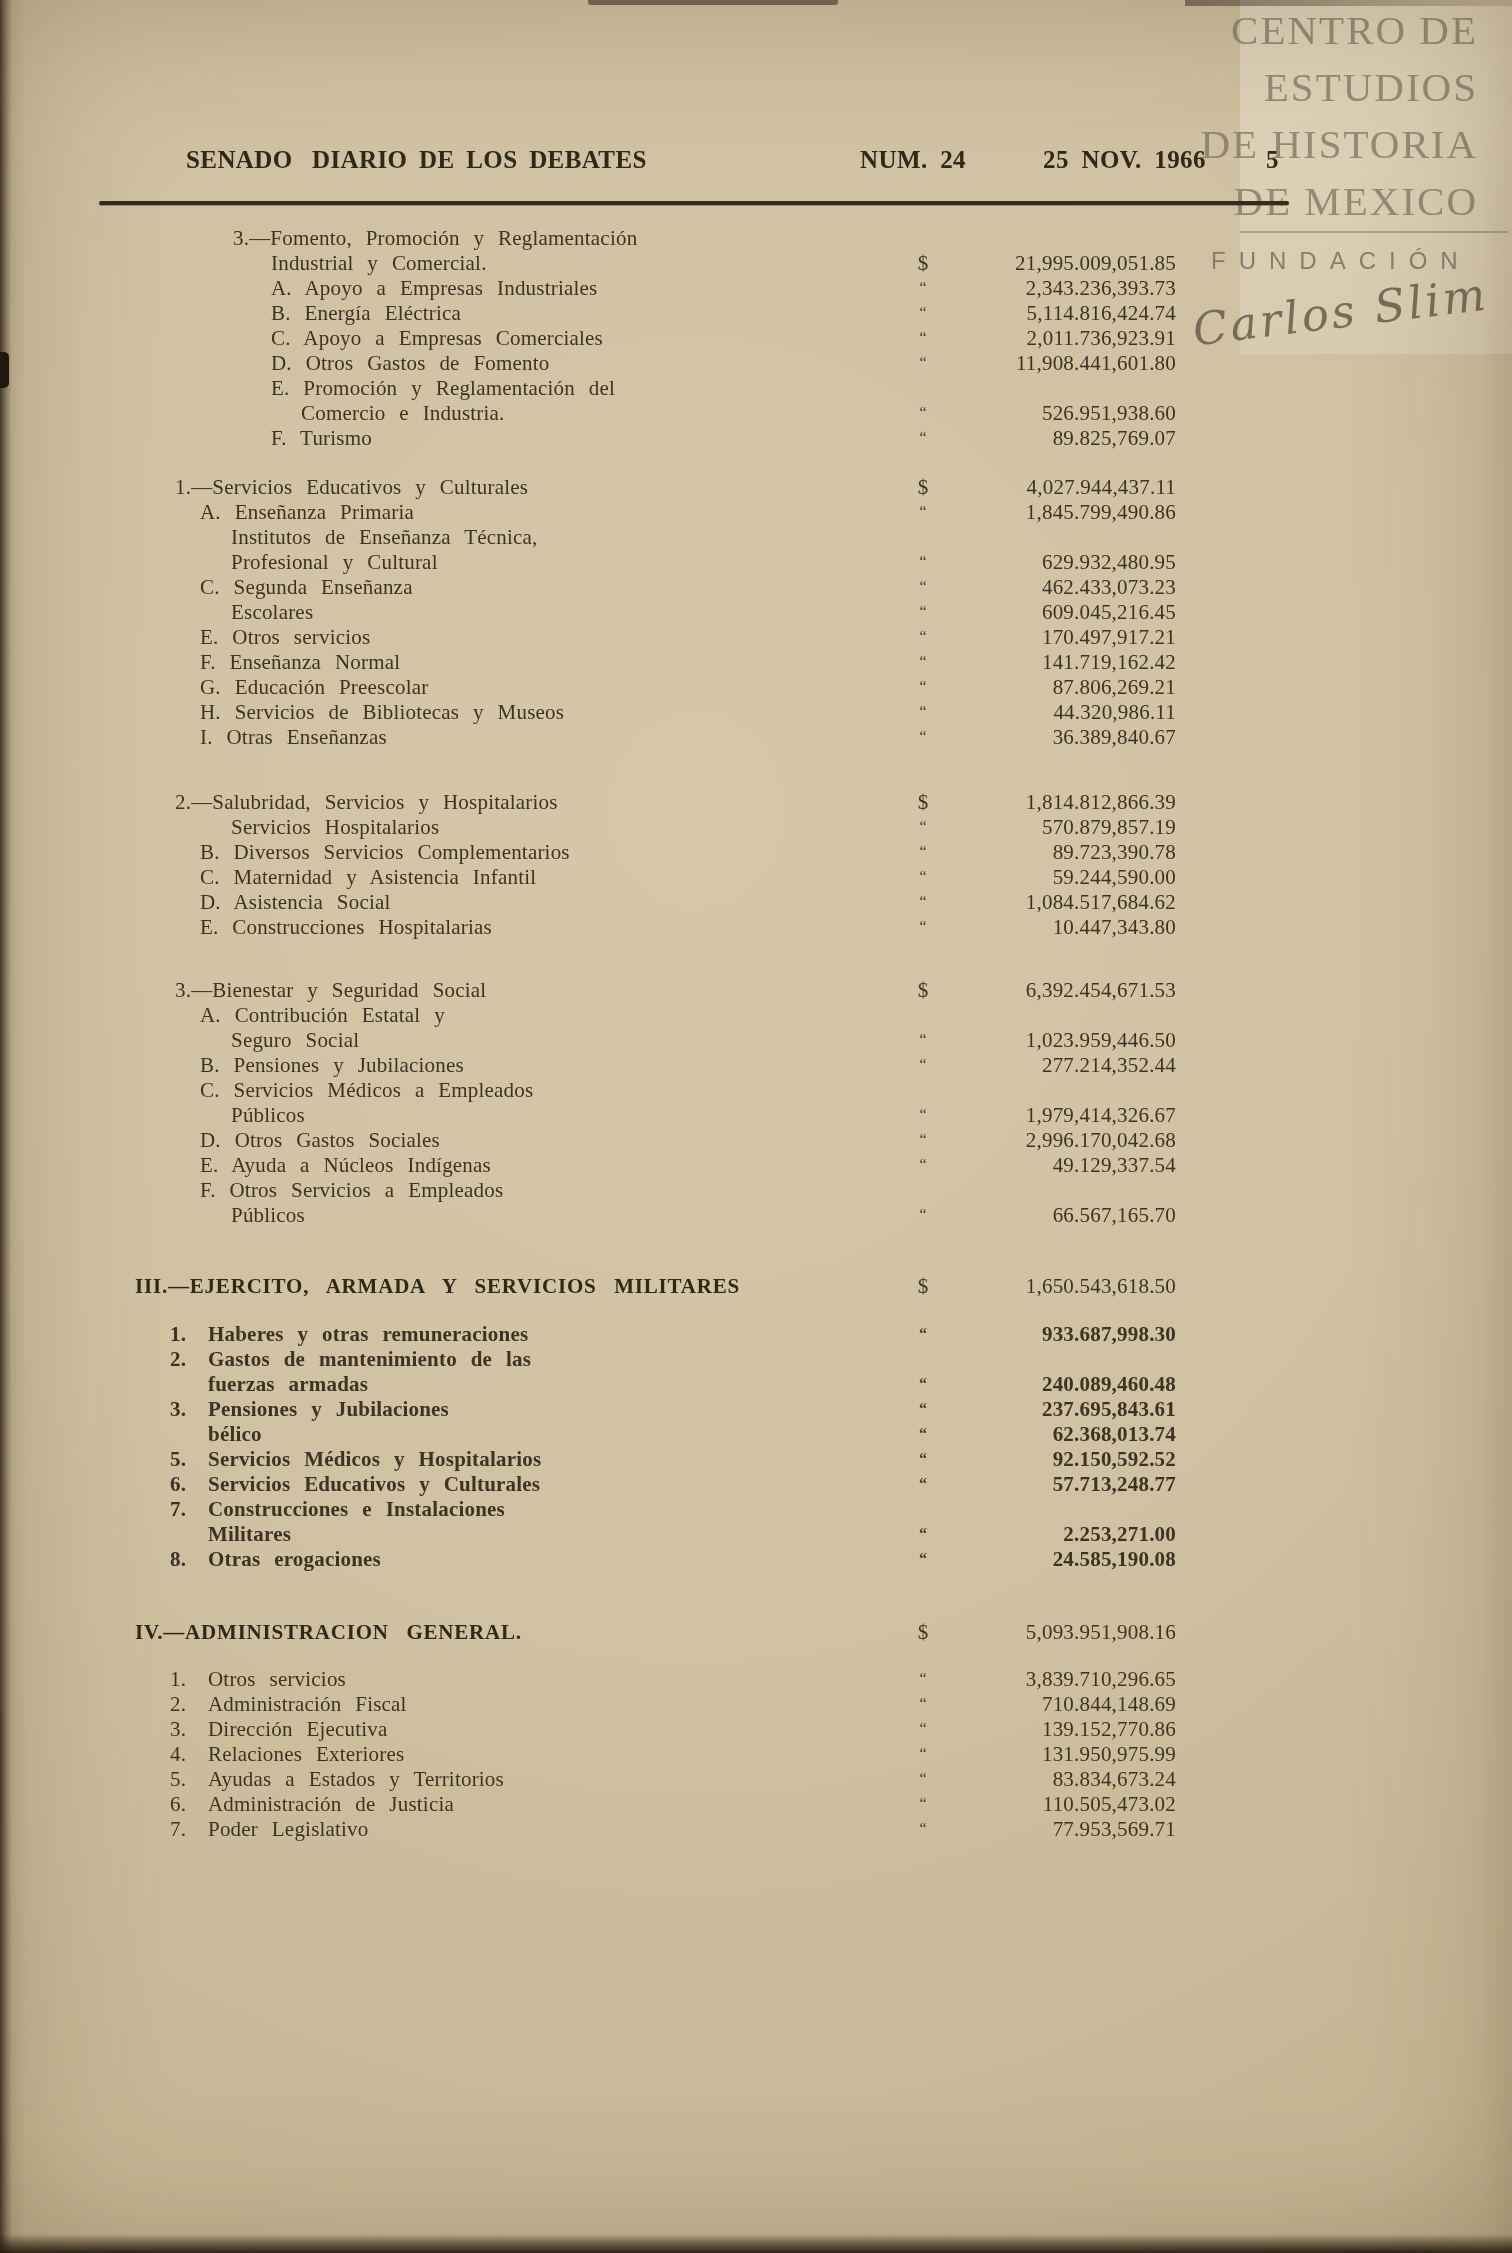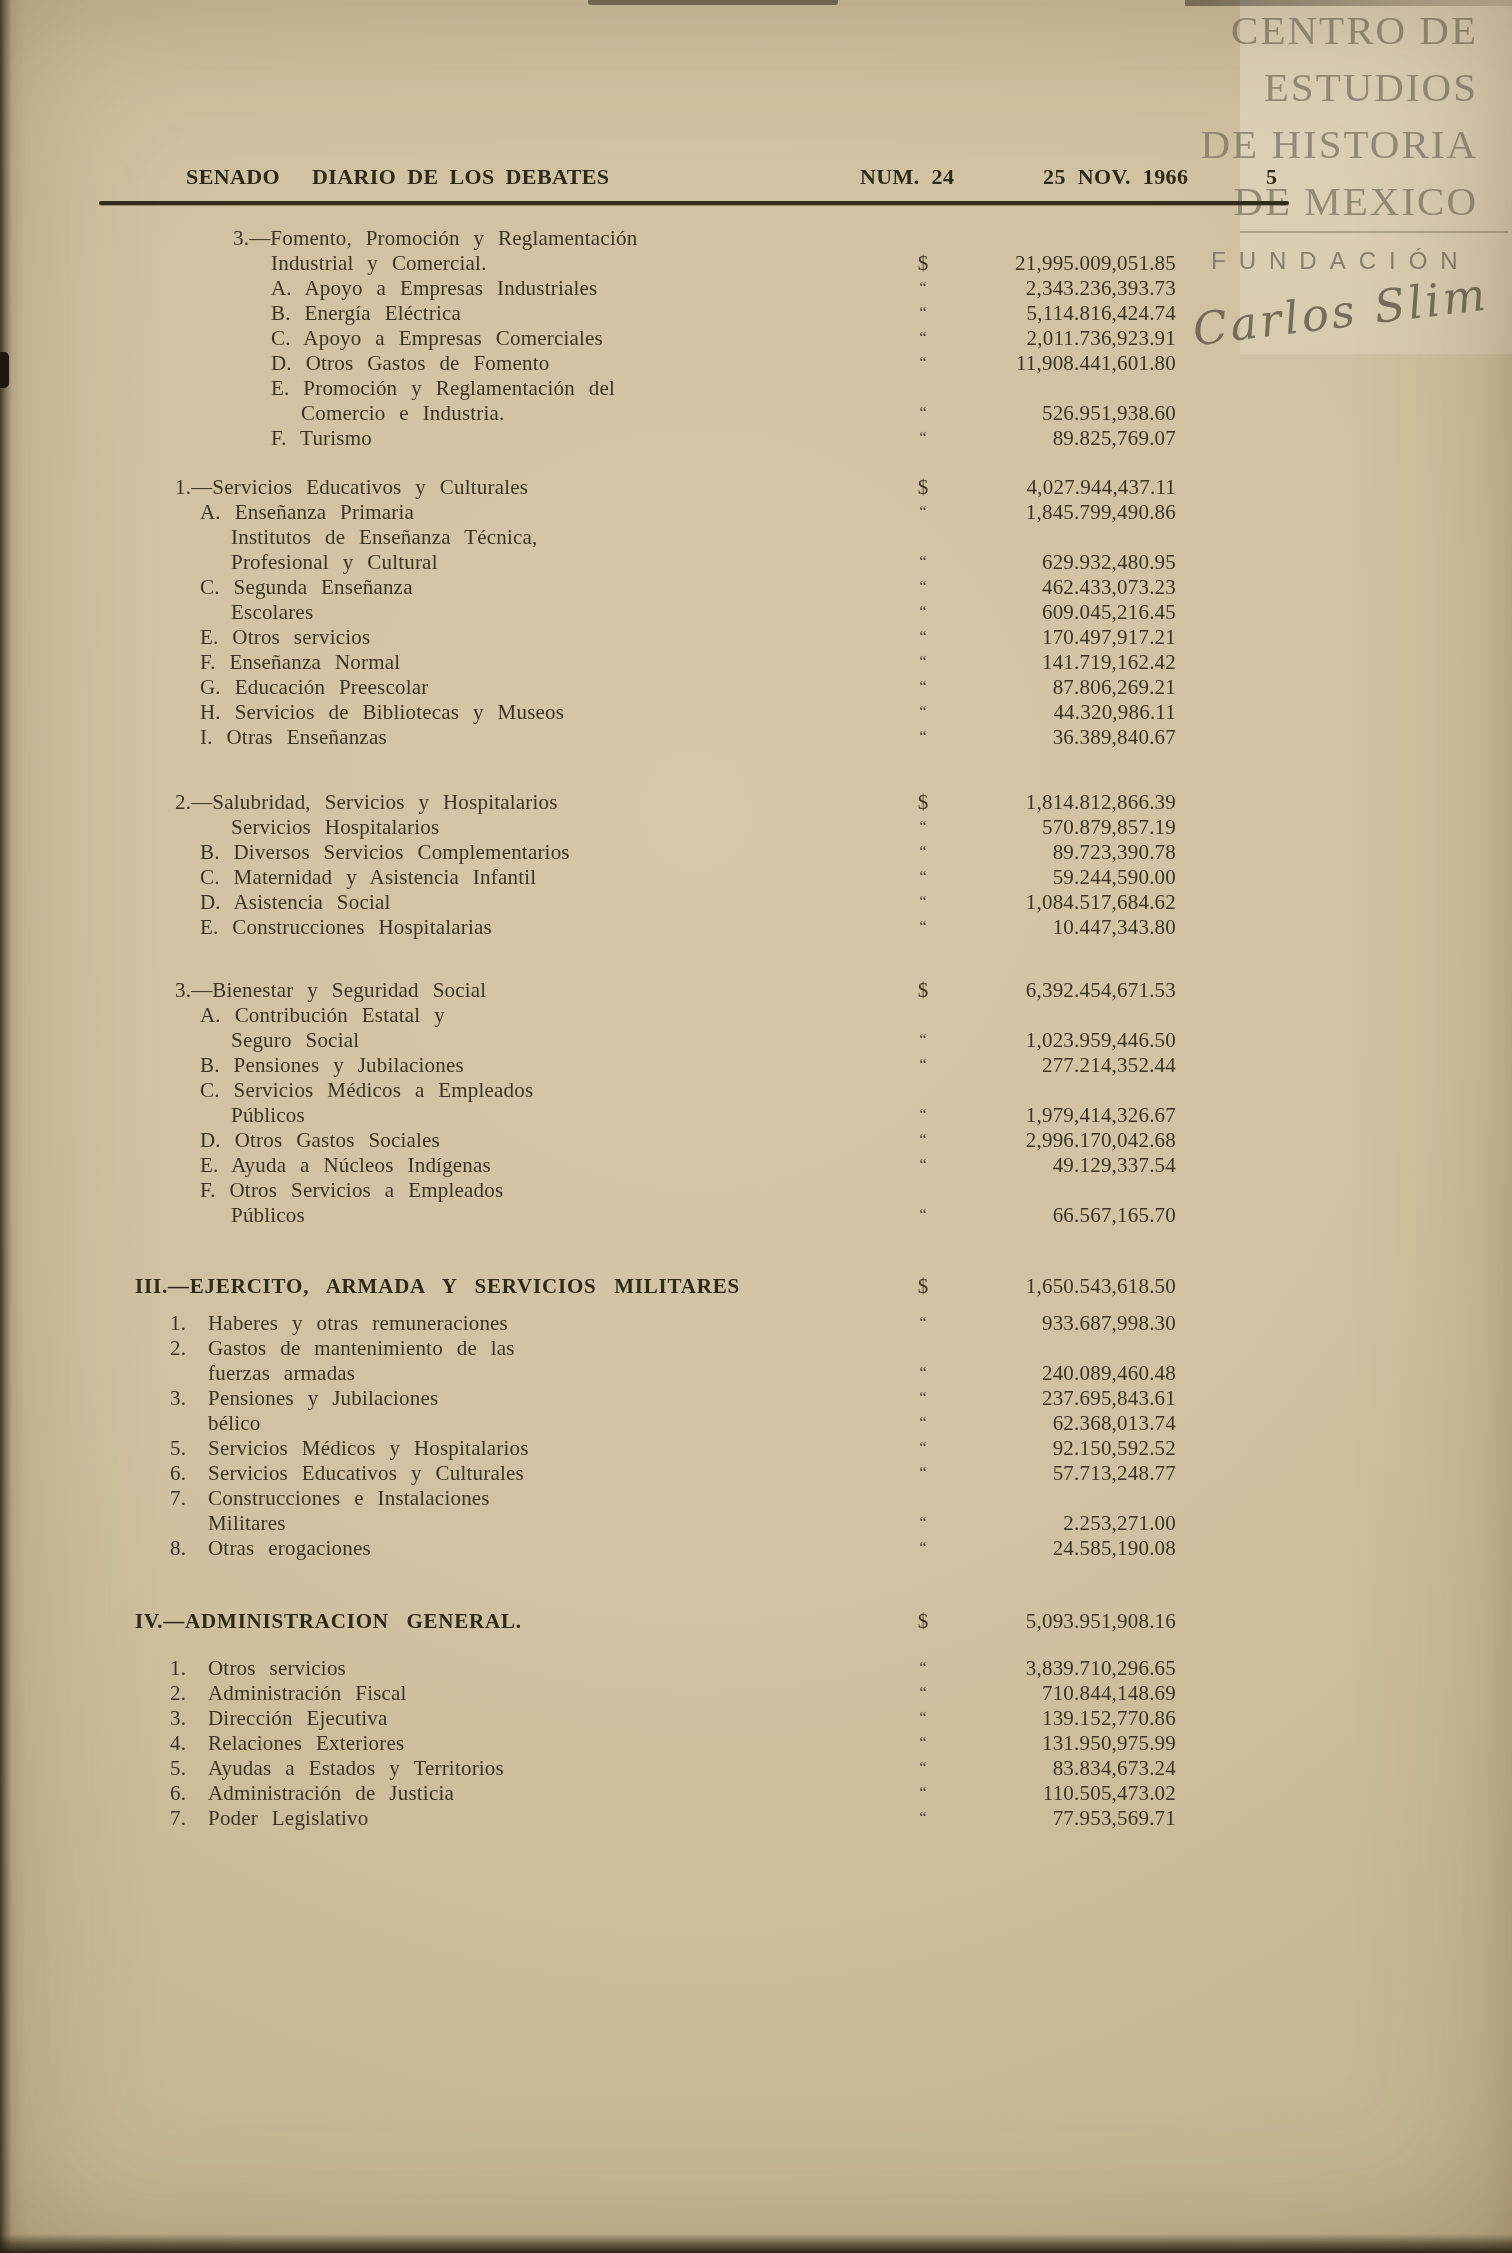--- a/index.html
+++ b/index.html
@@ -17,37 +17,37 @@
   .edge-left{position:absolute;left:0;top:0;bottom:0;width:12px;
     background:linear-gradient(90deg, rgba(28,20,10,0.72), rgba(28,20,10,0.30) 45%, rgba(28,20,10,0) 100%);}
   .edge-notch{position:absolute;left:0;top:352px;width:9px;height:36px;background:#17110a;border-radius:0 5px 5px 0;}
   .edge-bottom{position:absolute;left:0;right:0;bottom:0;height:19px;
     background:linear-gradient(0deg, rgba(24,17,9,0.92), rgba(24,17,9,0.45) 55%, rgba(24,17,9,0) 100%);}
   .edge-top-mid{position:absolute;left:588px;top:0;width:250px;height:5px;background:rgba(25,18,10,0.50);border-radius:0 0 3px 3px;}
   .edge-top-right{position:absolute;left:1185px;right:0;top:0;height:6px;
     background:linear-gradient(90deg, rgba(25,18,10,0.45), rgba(60,40,20,0.15));}
   
   .hdr{position:absolute;top:0;left:0;right:0;height:230px;}
-  .hdr span{position:absolute;top:164px;font-weight:bold;font-size:22px;letter-spacing:.4px;white-space:nowrap;color:#2f2918;}
+  .hdr span{position:absolute;top:146px;font-weight:bold;font-size:25px;letter-spacing:.4px;white-space:nowrap;color:#2f2918;}
   .hdr .h-senado{left:186px;}
   .hdr .h-title{left:312px;word-spacing:5px;}
   .hdr .h-num{left:860px;word-spacing:6px;}
   .hdr .h-date{left:1043px;word-spacing:6px;}
   .hdr .h-page{left:1266px;}
   .hdr-rule{position:absolute;left:99px;top:201px;width:1190px;height:4px;background:#332c1b;border-radius:2px;
     box-shadow:0 1px 0 rgba(51,44,27,0.35);}
   
   .doc{position:absolute;left:0;top:226px;width:1512px;}
   .block{position:relative;}
   .b2{margin-top:44px;}
   .b3{margin-top:24px;}
   .b4{margin-top:40px;}
   .b5{margin-top:38px;}
   .b6{margin-top:46px;}
-  .b7{margin-top:12px;}
+  .b7{margin-top:23px;font-weight:bold;}
   .b8{margin-top:48px;}
   .b9{margin-top:22px;}
   .row{position:relative;height:25px;line-height:25px;font-size:21px;}
   .label{position:absolute;top:0;white-space:nowrap;word-spacing:.40em;letter-spacing:.2px;}
   .ind-head{left:135px;font-weight:bold;word-spacing:.55em;letter-spacing:.8px;color:#2f2918;}
   .ind-item{left:175px;}
   .ind-let{left:200px;}
   .ind-cont{left:231px;}
   .ind-fitem{left:233px;}
   .ind-flet{left:271px;}

